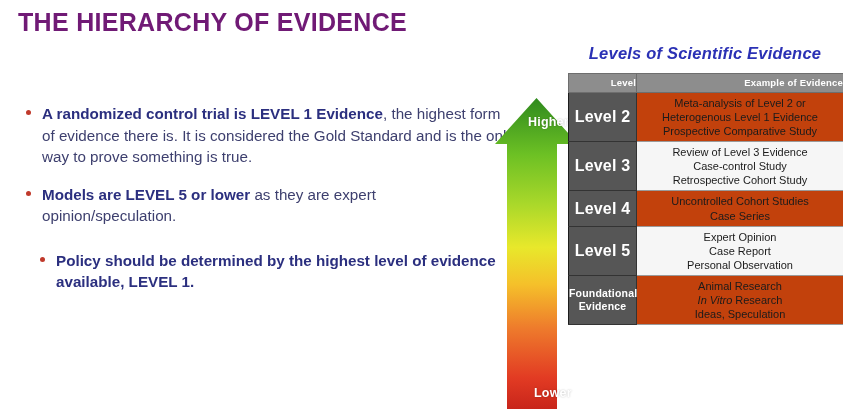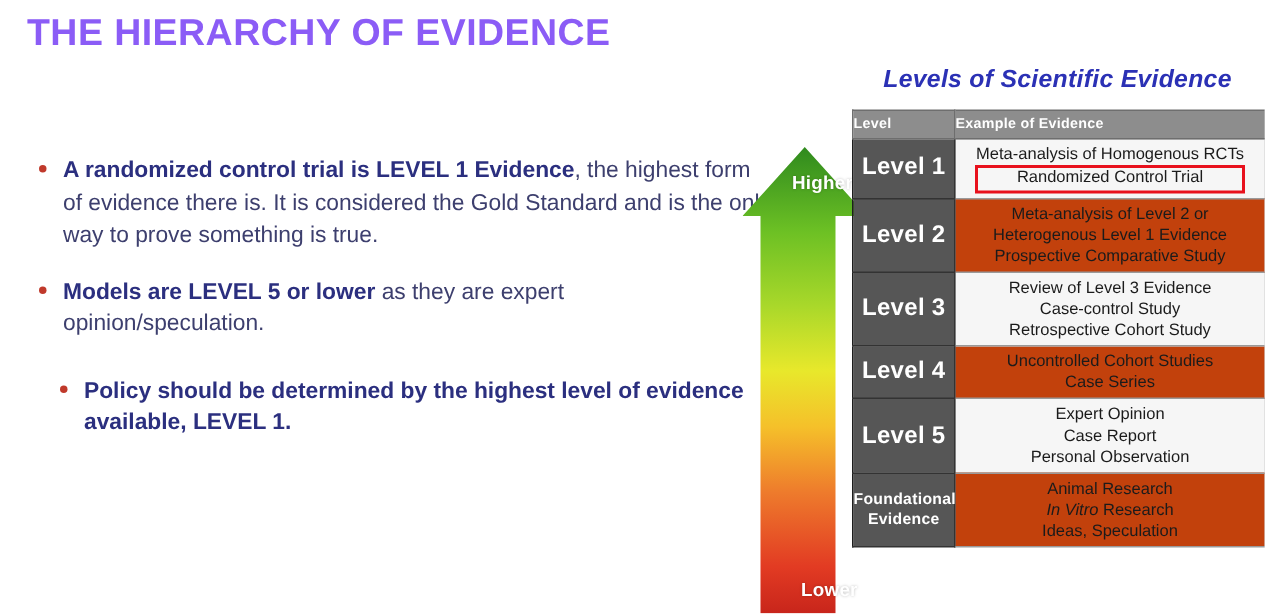--- a/index.html
+++ b/index.html
@@ -14,21 +14,21 @@
   }
 
   
   #slide-title {
     position: absolute;
     left: 18px;
     top: 8px;
     font-size: 25px;
     font-weight: bold;
     letter-spacing: 0.3px;
-    color: #8b5cf6;
+    color: #701a75;
     font-family: "Liberation Sans", sans-serif;
   }
 
   #bullet-list {
     position: absolute;
     left: 14px;
     top: 103px;
     width: 500px;
   }
 
@@ -117,21 +117,21 @@
   }
   #evidence-table col.c-level { width: 68px; }
   #evidence-table col.c-example { width: 207px; }
 
   #evidence-table th {
     background: #8d8d8d;
     color: #ffffff;
     font-size: 9.5px;
     font-weight: bold;
     padding: 3px 0 4px 0;
-    text-align: left;
+    text-align: right;
     border: 1px solid #6e6e6e;
     letter-spacing: 0.2px;
   }
 
   #evidence-table td.level-cell {
     background: #565656;
     color: #ffffff;
     text-align: center;
     vertical-align: middle;
     border: 1px solid #333333;
@@ -224,27 +224,20 @@
       <col class="c-example">
     </colgroup>
     <thead>
       <tr>
         <th>Level</th>
         <th>Example of Evidence</th>
       </tr>
     </thead>
     <tbody>
 
-      <tr>
-        <td class="level-cell">Level 1</td>
-        <td class="example-cell light">
-          <span class="ex-line">Meta-analysis of Homogenous RCTs</span>
-          <span class="boxed-line">Randomized Control Trial</span>
-        </td>
-      </tr>
 
       <tr>
         <td class="level-cell">Level 2</td>
         <td class="example-cell">
           <span class="ex-line">Meta-analysis of Level 2 or</span>
           <span class="ex-line">Heterogenous Level 1 Evidence</span>
           <span class="ex-line">Prospective Comparative Study</span>
         </td>
       </tr>
 

